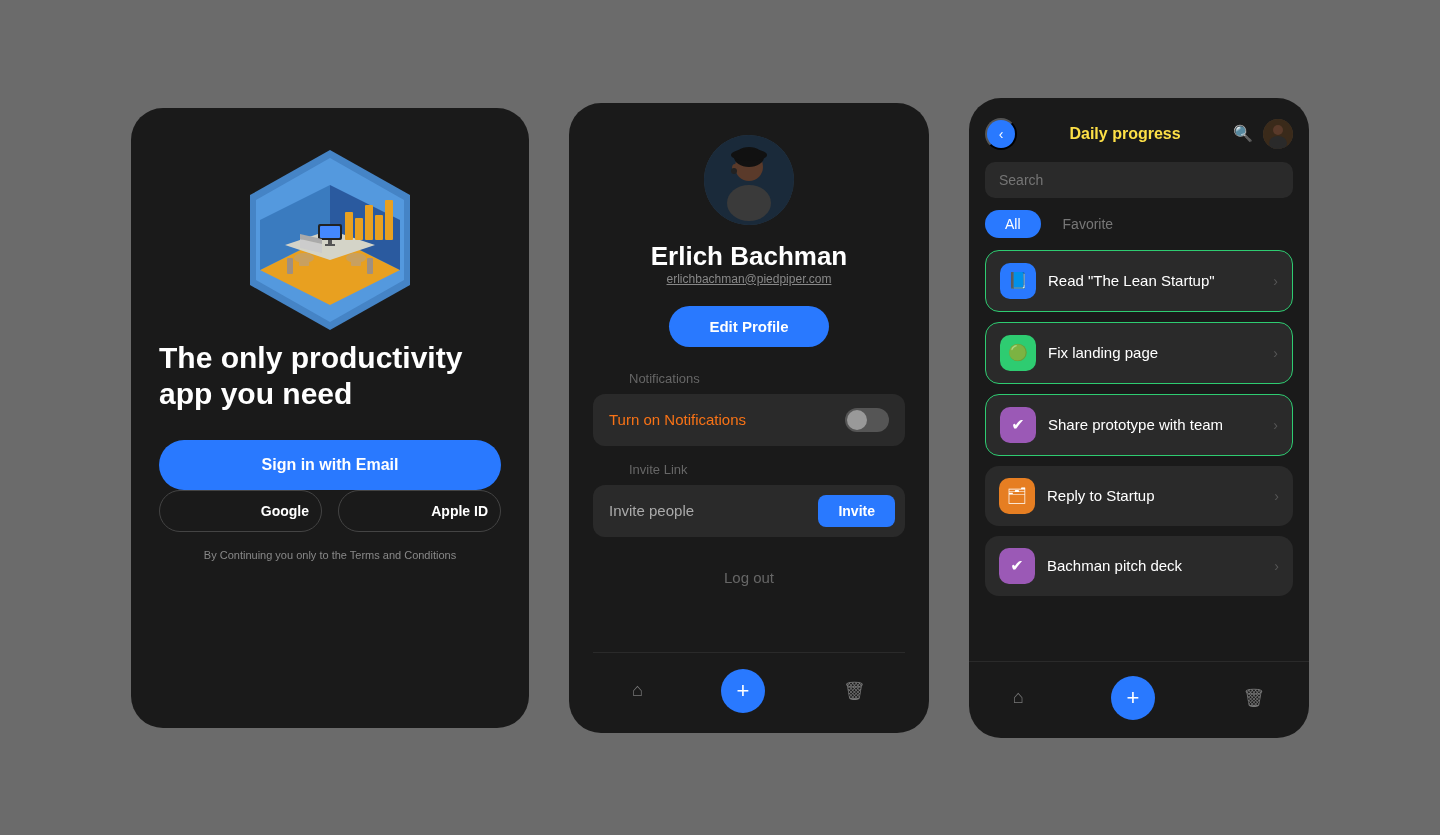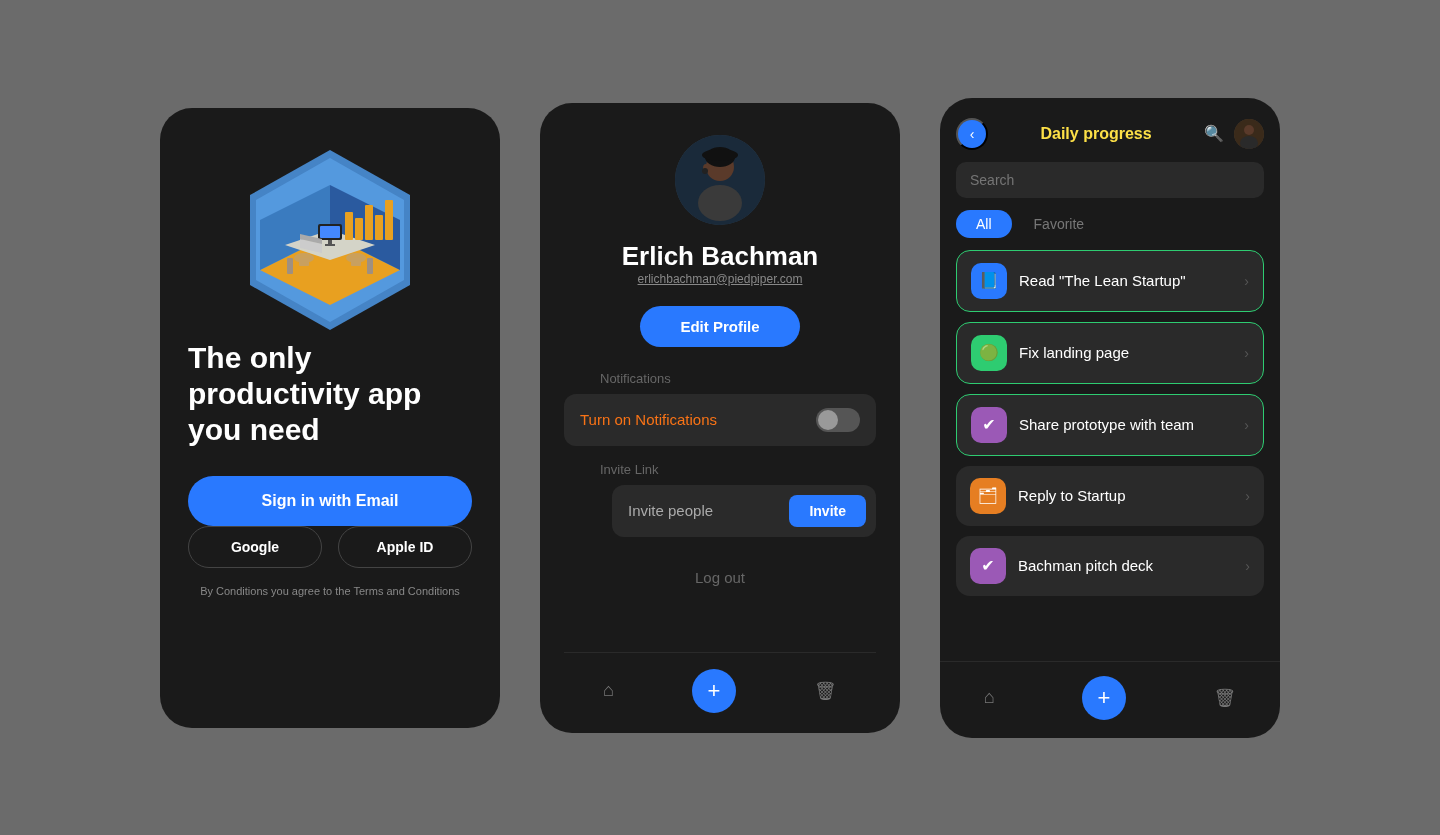--- a/index.html
+++ b/index.html
@@ -19,21 +19,21 @@
     .phone-card {
       background: #1a1a1a;
       border-radius: 32px;
       overflow: hidden;
       position: relative;
       flex-shrink: 0;
     }
 
     
     .screen-login {
-      width: 340px;
+      width: 398px;
       height: 620px;
       display: flex;
       flex-direction: column;
       align-items: center;
       padding: 32px 28px 24px;
     }
     .login-title {
       color: #ffffff;
       font-size: 30px;
       font-weight: 700;
@@ -62,20 +62,21 @@
     .btn-social {
       flex: 1;
       padding: 12px;
       background: transparent;
       border: 1.5px solid #444;
       border-radius: 50px;
       color: #ffffff;
       font-size: 14px;
       font-weight: 600;
       cursor: pointer;
+      text-align: right;
     }
     .login-terms {
       color: #888;
       font-size: 11px;
       text-align: center;
       line-height: 1.4;
     }
 
     
     .iso-container {
@@ -170,21 +171,20 @@
       top: 2px;
       left: 2px;
     }
     .invite-row {
       background: #2a2a2a;
       border-radius: 12px;
       display: flex;
       align-items: center;
       justify-content: space-between;
       padding: 10px 10px 10px 16px;
-      margin-left: 48px;
     }
     .invite-placeholder {
       color: #aaa;
       font-size: 15px;
     }
     .btn-invite {
       background: #2979ff;
       border: none;
       border-radius: 8px;
       color: #ffffff;
@@ -411,21 +411,21 @@
 
   <h1 class="login-title">The only productivity app you need</h1>
 
   <button class="btn-email">Sign in with Email</button>
 
   <div class="social-buttons">
     <button class="btn-social">Google</button>
     <button class="btn-social">Apple ID</button>
   </div>
 
-  <p class="login-terms">By Conditions you agree to the Terms and Conditions</p>
+  <p class="login-terms">By Continuing you only to the Terms and Conditions</p>
 </div>
 
 <div class="phone-card screen-profile">
 
   <div class="profile-avatar">
 
     <svg width="90" height="90" viewBox="0 0 90 90" xmlns="http://www.w3.org/2000/svg">
       <circle cx="45" cy="45" r="45" fill="#1a2a3a"></circle>
 
       <circle cx="45" cy="32" r="14" fill="#5a3a2a"></circle>

